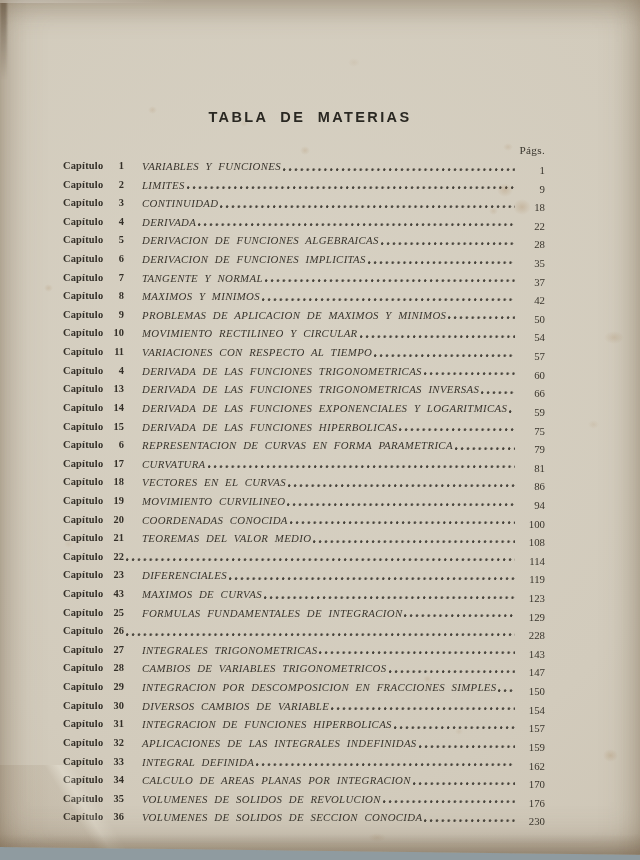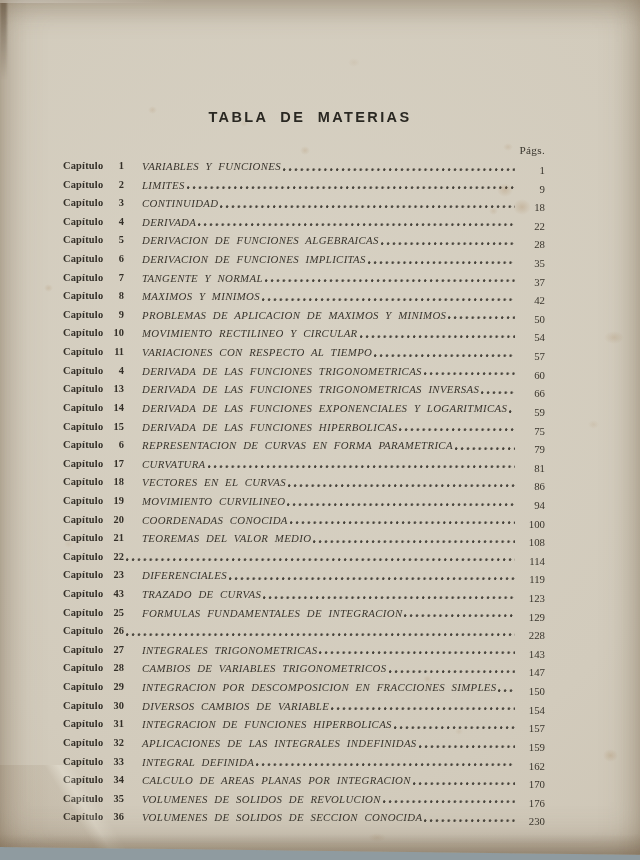--- a/index.html
+++ b/index.html
@@ -274,21 +274,21 @@
     <span class="cap">Capítulo</span>
     <span class="num">23</span>
     <span class="chap-title">DIFERENCIALES</span>
     <span class="dots"></span>
     <span class="pg">119</span>
   </div>
 
   <div class="row">
     <span class="cap">Capítulo</span>
     <span class="num">43</span>
-    <span class="chap-title">TRAZADO DE CURVAS</span>
+    <span class="chap-title">MAXIMOS DE CURVAS</span>
     <span class="dots"></span>
     <span class="pg">123</span>
   </div>
 
   <div class="row">
     <span class="cap">Capítulo</span>
     <span class="num">25</span>
     <span class="chap-title">FORMULAS FUNDAMENTALES DE INTEGRACION</span>
     <span class="dots"></span>
     <span class="pg">129</span>

